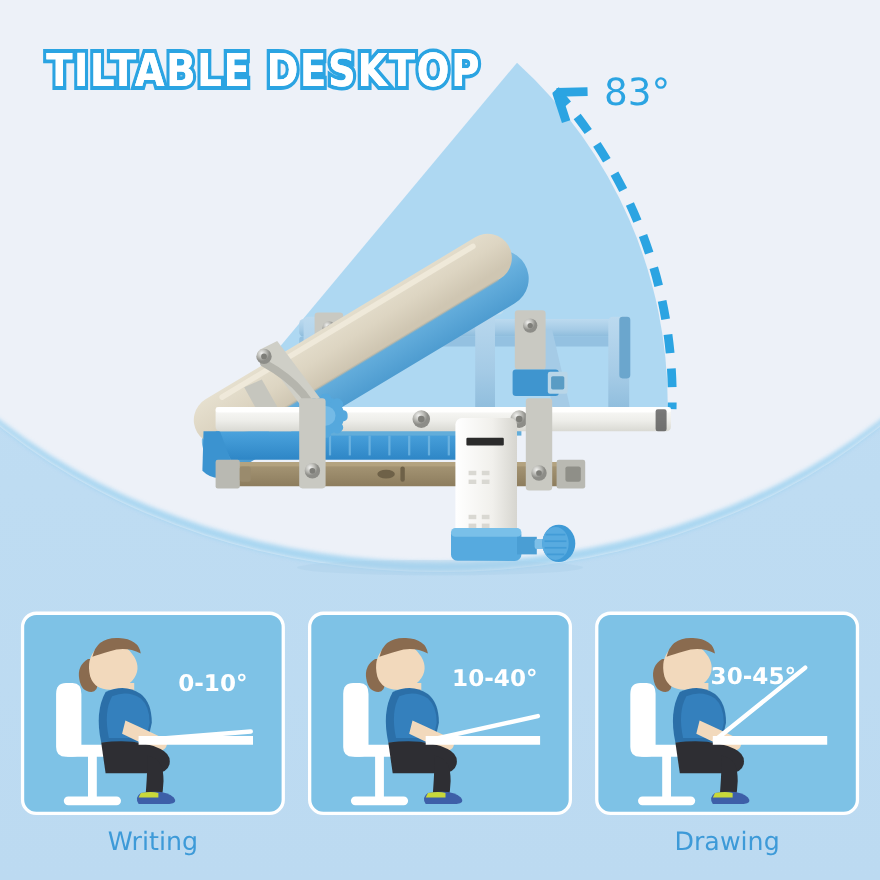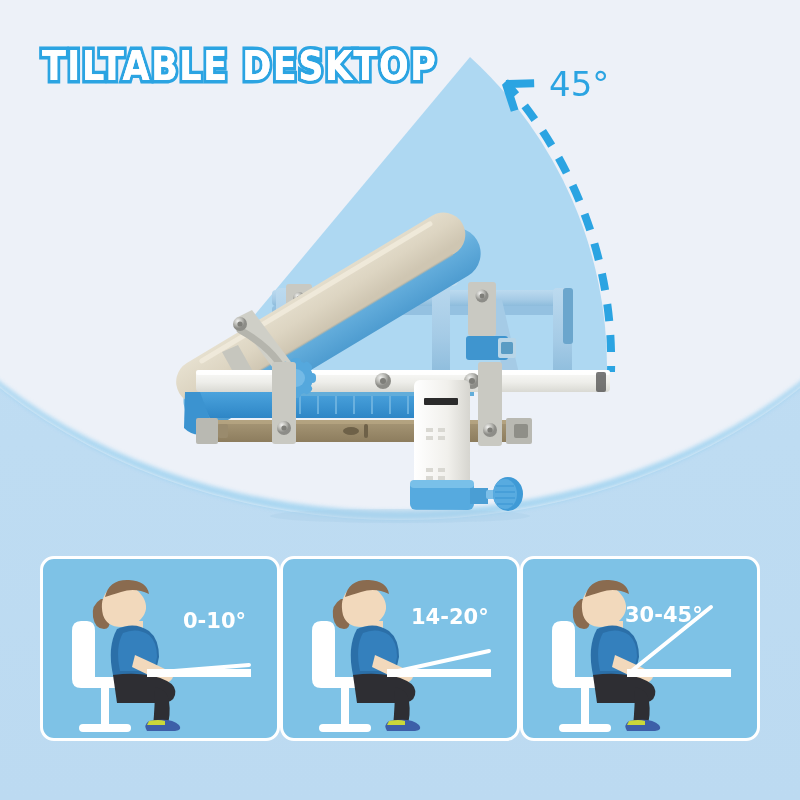--- a/index.html
+++ b/index.html
@@ -81,21 +81,21 @@
     letter-spacing:0px;
     z-index:5;
   }
 
   
   #product { position:absolute; left:0; top:0; width:800px; height:560px; z-index:4; }
 
   
   #cards {
     position:absolute; left:0; top:556px; width:800px; height:244px;
-    display:flex; justify-content:center; 
+    display:flex; justify-content:center; gap:21px;
     z-index:5;
   }
   .card { width:240px; }
   .card-box {
     width:240px; height:185px;
     background:#7ec2e6;
     border:3px solid #ffffff;
     border-radius:14px;
     position:relative;
     overflow:hidden;
@@ -134,21 +134,21 @@
 
     <path d="M 207 372
              L 470 57
              A 420 420 0 0 1 607 372
              Z" fill="#aed8f2"></path>
 
     <path d="M 505 82 A 420 420 0 0 1 611 372" fill="none" stroke="#2ba4e2" stroke-width="8" stroke-dasharray="17 14" stroke-linecap="butt"></path>
 
     <path d="M 506 84 L 506 112 M 506 84 L 533 92" fill="none" stroke="#2ba4e2" stroke-width="8" stroke-linecap="butt" stroke-linejoin="miter" transform="rotate(-18 506 84)"></path>
   </svg>
-  <div id="angle-label">45°</div>
+  <div id="angle-label">83°</div>
 
   <svg id="product" viewBox="0 0 800 560">
     <defs>
       <linearGradient id="topSurf" x1="0" y1="0" x2="0.25" y2="1">
         <stop offset="0%" stop-color="#e6e0cf"></stop>
         <stop offset="55%" stop-color="#ddd5c2"></stop>
         <stop offset="100%" stop-color="#cfc6b2"></stop>
       </linearGradient>
       <linearGradient id="edgeBlue" x1="0" y1="0" x2="0" y2="1">
         <stop offset="0%" stop-color="#8fc6e8"></stop>
@@ -375,20 +375,21 @@
           <path d="M 112 128 q 12 2 14 14 q 2 14 -2 26 l -14 0 q 2 -22 2 -40 Z" fill="#2e2e33"></path>
 
           <path d="M 106 162 q 22 -4 30 4 q 4 5 -4 6 l -28 0 q -4 -6 2 -10 Z" fill="#3d5fa8"></path>
           <path d="M 106 162 q 10 -2 16 0 l 0 4 l -18 0 Z" fill="#c9d83a"></path>
 
           <path d="M 104 110 L 208 110 L 208 118 L 104 118 Z" fill="#ffffff"></path>
           <path class="tilt-line" d="M 106 114 L 206 106" stroke="#ffffff" stroke-width="4" fill="none" stroke-linecap="round"></path>
         </svg>
         <div class="ang-text" style="left:140px; top:50px;">0-10°</div>
       </div>
+      <div class="card-caption">Writing</div>
     </div>
 
     <div class="card">
       <div class="card-box">
         <svg class="fig" viewBox="0 0 240 185">
           <g fill="#ffffff">
             <path d="M 38 62 q -9 0 -9 10 l 0 48 q 0 9 9 9 l 6 0 q 8 0 8 -9 l 0 -48 q 0 -10 -8 -10 Z"></path>
             <rect x="36" y="118" width="56" height="11" rx="5"></rect>
             <rect x="58" y="127" width="8" height="42"></rect>
             <rect x="36" y="165" width="52" height="8" rx="4"></rect>
@@ -400,21 +401,21 @@
           <path d="M 74 70 q 18 -8 32 2 q 10 8 10 26 l -4 18 l -42 0 q -6 -28 4 -46 Z" fill="#2b6fa8"></path>
           <path d="M 80 74 q 14 -6 26 2 q 8 7 8 22 l -3 14 l -34 0 q -5 -24 3 -38 Z" fill="#3480bd"></path>
           <path d="M 92 96 q 22 10 34 16 q 6 3 3 8 q -3 5 -10 2 q -16 -7 -30 -14 Z" fill="#f2d9bc"></path>
           <path d="M 70 116 q 34 -4 54 6 q 10 5 8 14 q -2 8 -14 8 l -44 0 Z" fill="#2e2e33"></path>
           <path d="M 112 128 q 12 2 14 14 q 2 14 -2 26 l -14 0 q 2 -22 2 -40 Z" fill="#2e2e33"></path>
           <path d="M 106 162 q 22 -4 30 4 q 4 5 -4 6 l -28 0 q -4 -6 2 -10 Z" fill="#3d5fa8"></path>
           <path d="M 106 162 q 10 -2 16 0 l 0 4 l -18 0 Z" fill="#c9d83a"></path>
           <path d="M 104 110 L 208 110 L 208 118 L 104 118 Z" fill="#ffffff"></path>
           <path class="tilt-line" d="M 106 114 L 206 92" stroke="#ffffff" stroke-width="4" fill="none" stroke-linecap="round"></path>
         </svg>
-        <div class="ang-text" style="left:128px; top:46px;">14-20°</div>
+        <div class="ang-text" style="left:128px; top:46px;">10-40°</div>
       </div>
     </div>
 
     <div class="card">
       <div class="card-box">
         <svg class="fig" viewBox="0 0 240 185">
           <g fill="#ffffff">
             <path d="M 38 62 q -9 0 -9 10 l 0 48 q 0 9 9 9 l 6 0 q 8 0 8 -9 l 0 -48 q 0 -10 -8 -10 Z"></path>
             <rect x="36" y="118" width="56" height="11" rx="5"></rect>
             <rect x="58" y="127" width="8" height="42"></rect>
@@ -429,16 +430,17 @@
           <path d="M 92 96 q 22 10 34 16 q 6 3 3 8 q -3 5 -10 2 q -16 -7 -30 -14 Z" fill="#f2d9bc"></path>
           <path d="M 70 116 q 34 -4 54 6 q 10 5 8 14 q -2 8 -14 8 l -44 0 Z" fill="#2e2e33"></path>
           <path d="M 112 128 q 12 2 14 14 q 2 14 -2 26 l -14 0 q 2 -22 2 -40 Z" fill="#2e2e33"></path>
           <path d="M 106 162 q 22 -4 30 4 q 4 5 -4 6 l -28 0 q -4 -6 2 -10 Z" fill="#3d5fa8"></path>
           <path d="M 106 162 q 10 -2 16 0 l 0 4 l -18 0 Z" fill="#c9d83a"></path>
           <path d="M 104 110 L 208 110 L 208 118 L 104 118 Z" fill="#ffffff"></path>
           <path class="tilt-line" d="M 106 114 L 188 48" stroke="#ffffff" stroke-width="4" fill="none" stroke-linecap="round"></path>
         </svg>
         <div class="ang-text" style="left:102px; top:44px;">30-45°</div>
       </div>
+      <div class="card-caption">Drawing</div>
     </div>
 
   </div>
 </div>
 
 </body></html>

